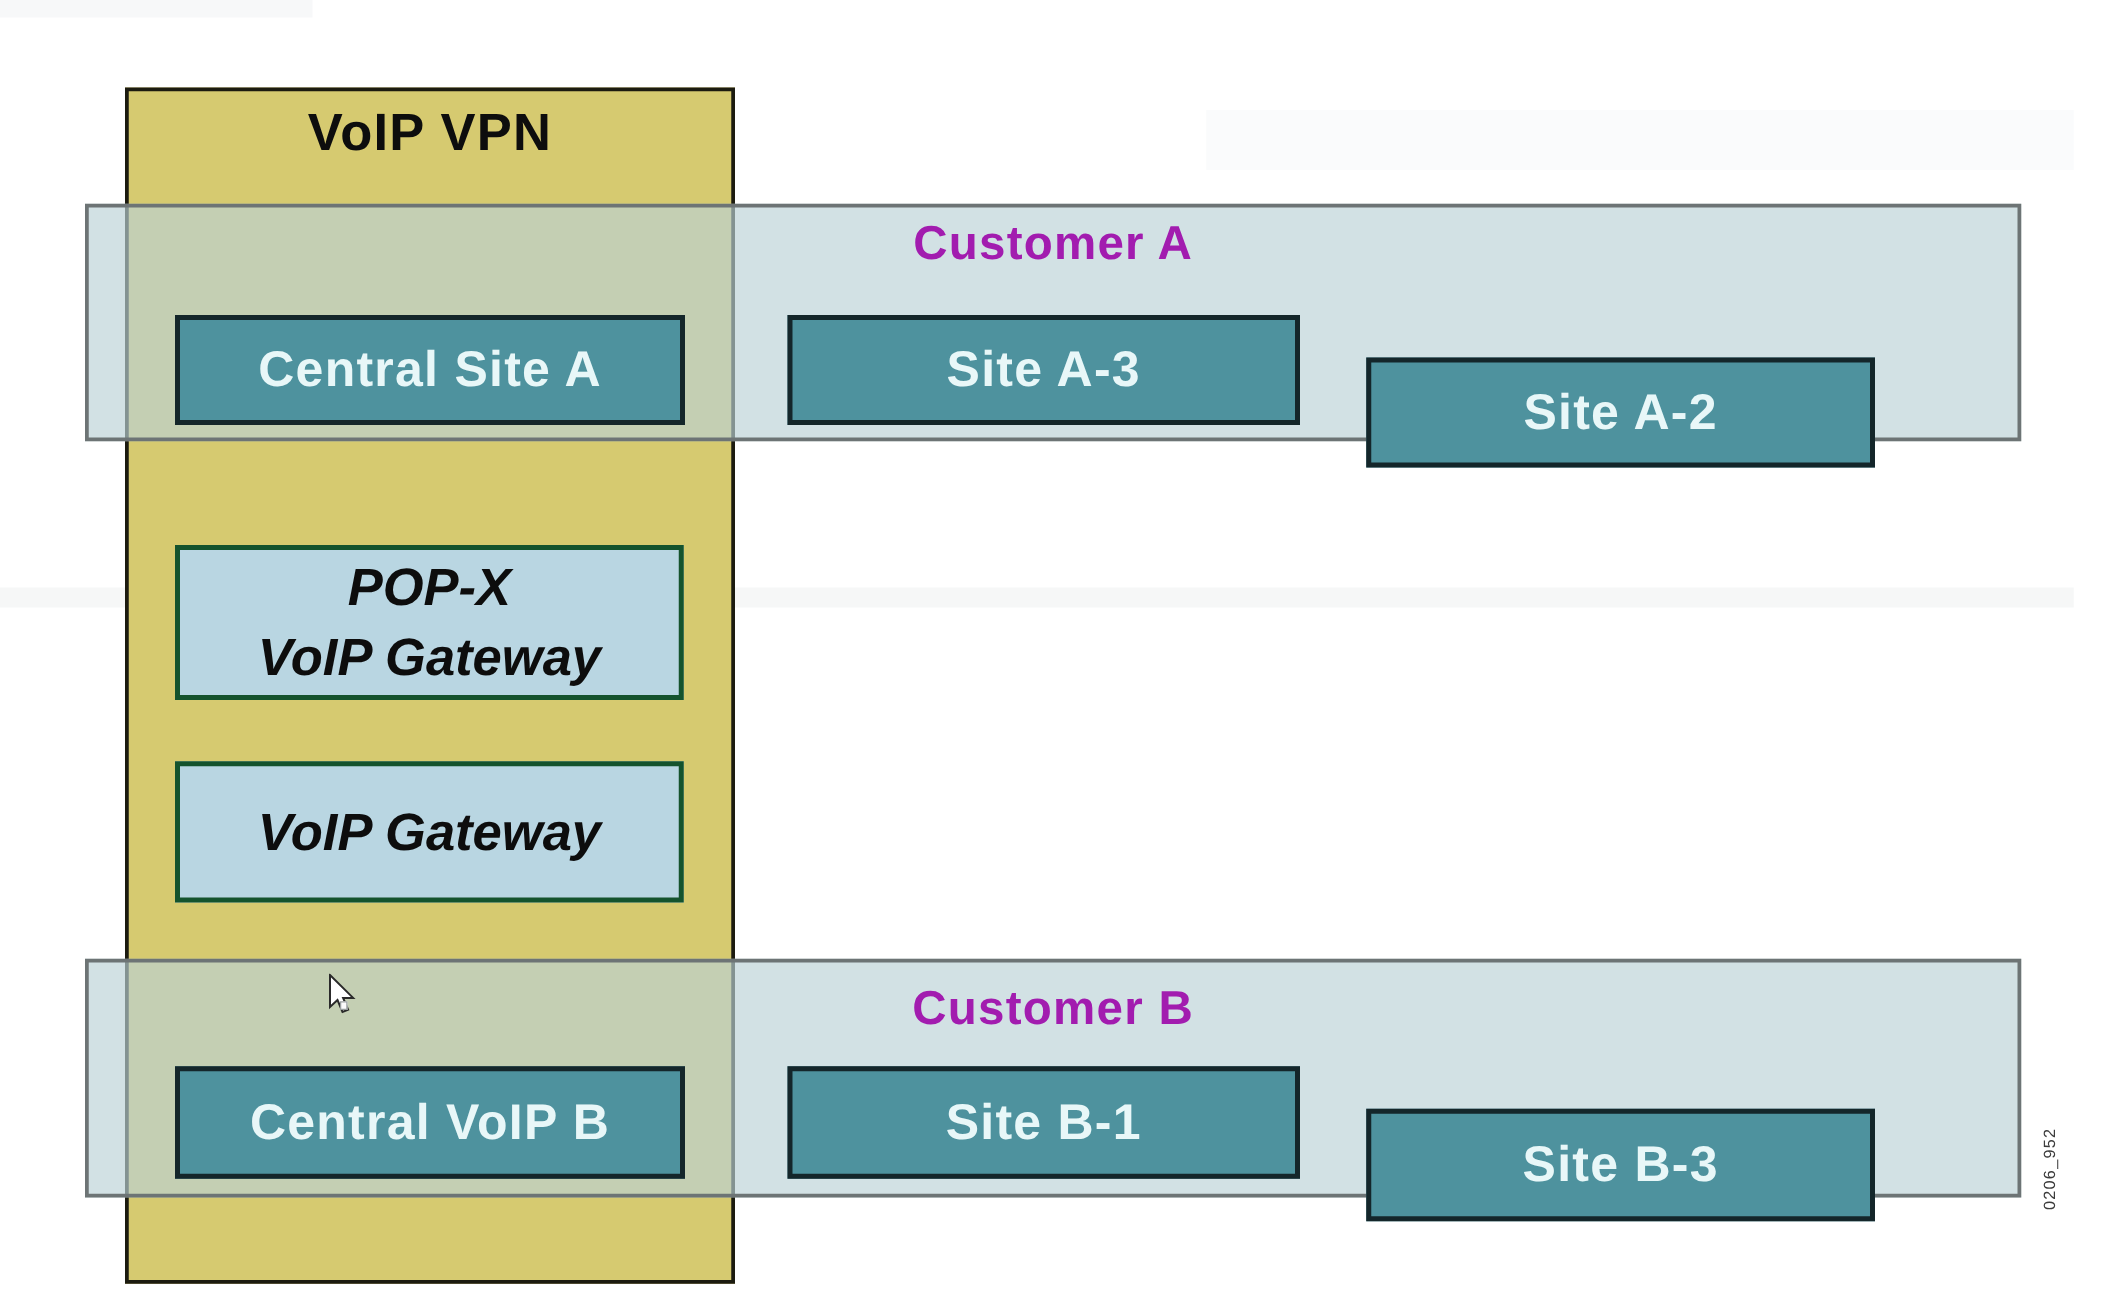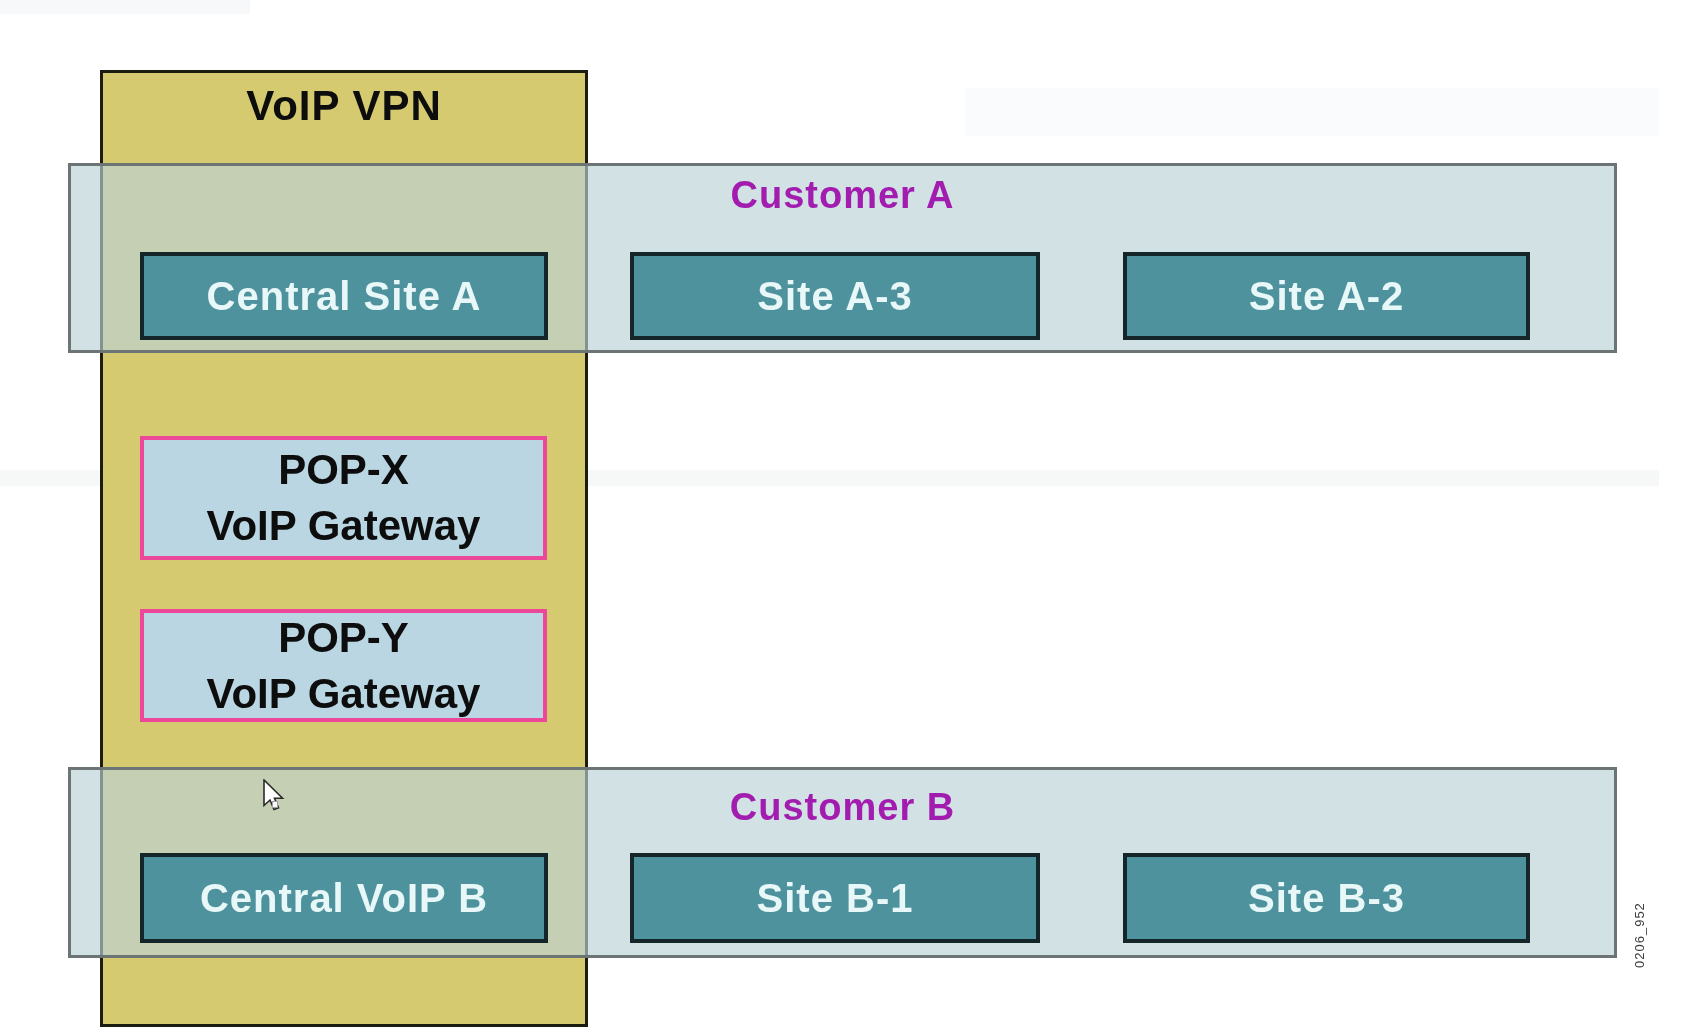--- a/index.html
+++ b/index.html
@@ -61,34 +61,35 @@
     color: #e8f7f8;
     font-size: 40px; font-weight: bold;
     letter-spacing: 1px;
     display: flex; align-items: center; justify-content: center;
     z-index: 4;
   }
   .row-a { top: 252px; height: 88px; }
   .row-b { top: 853px; height: 90px; }
   .col-central { left: 140px; width: 408px; }
   .col-site1  { left: 630px; width: 410px; }
-  .col-site2  { left: 1123px; width: 407px; }
+  .col-site2  { left: 1093px; width: 407px; margin-top: 34px; }
 
   
   .pop-box {
     left: 140px; width: 407px;
     background: #b9d6e2;
-    border: 4px solid #ec4899;
+    border: 4px solid #14532d;
     color: #0d0d0d;
     font-size: 42px; font-weight: bold;
     line-height: 56px;
     display: flex; flex-direction: column;
     align-items: center; justify-content: center;
     text-align: center;
     z-index: 3;
+    font-style: italic;
   }
   .pop-x { top: 436px; height: 124px; }
   .pop-y { top: 609px; height: 113px; }
 
   
   .figure-id {
     left: 1632px; top: 968px; width: 120px;
     transform: rotate(-90deg);
     transform-origin: top left;
     font-size: 13px; color: #3c3c3c;
@@ -133,21 +134,20 @@
   </div>
   <div class="abs site-box row-a col-site2">
     <span>Site A-2</span>
   </div>
 
   <div class="abs pop-box pop-x">
     <span>POP-X</span>
     <span>VoIP Gateway</span>
   </div>
   <div class="abs pop-box pop-y">
-    <span>POP-Y</span>
     <span>VoIP Gateway</span>
   </div>
 
   <div class="abs site-box row-b col-central">
     <span>Central VoIP B</span>
   </div>
   <div class="abs site-box row-b col-site1">
     <span>Site B-1</span>
   </div>
   <div class="abs site-box row-b col-site2">

